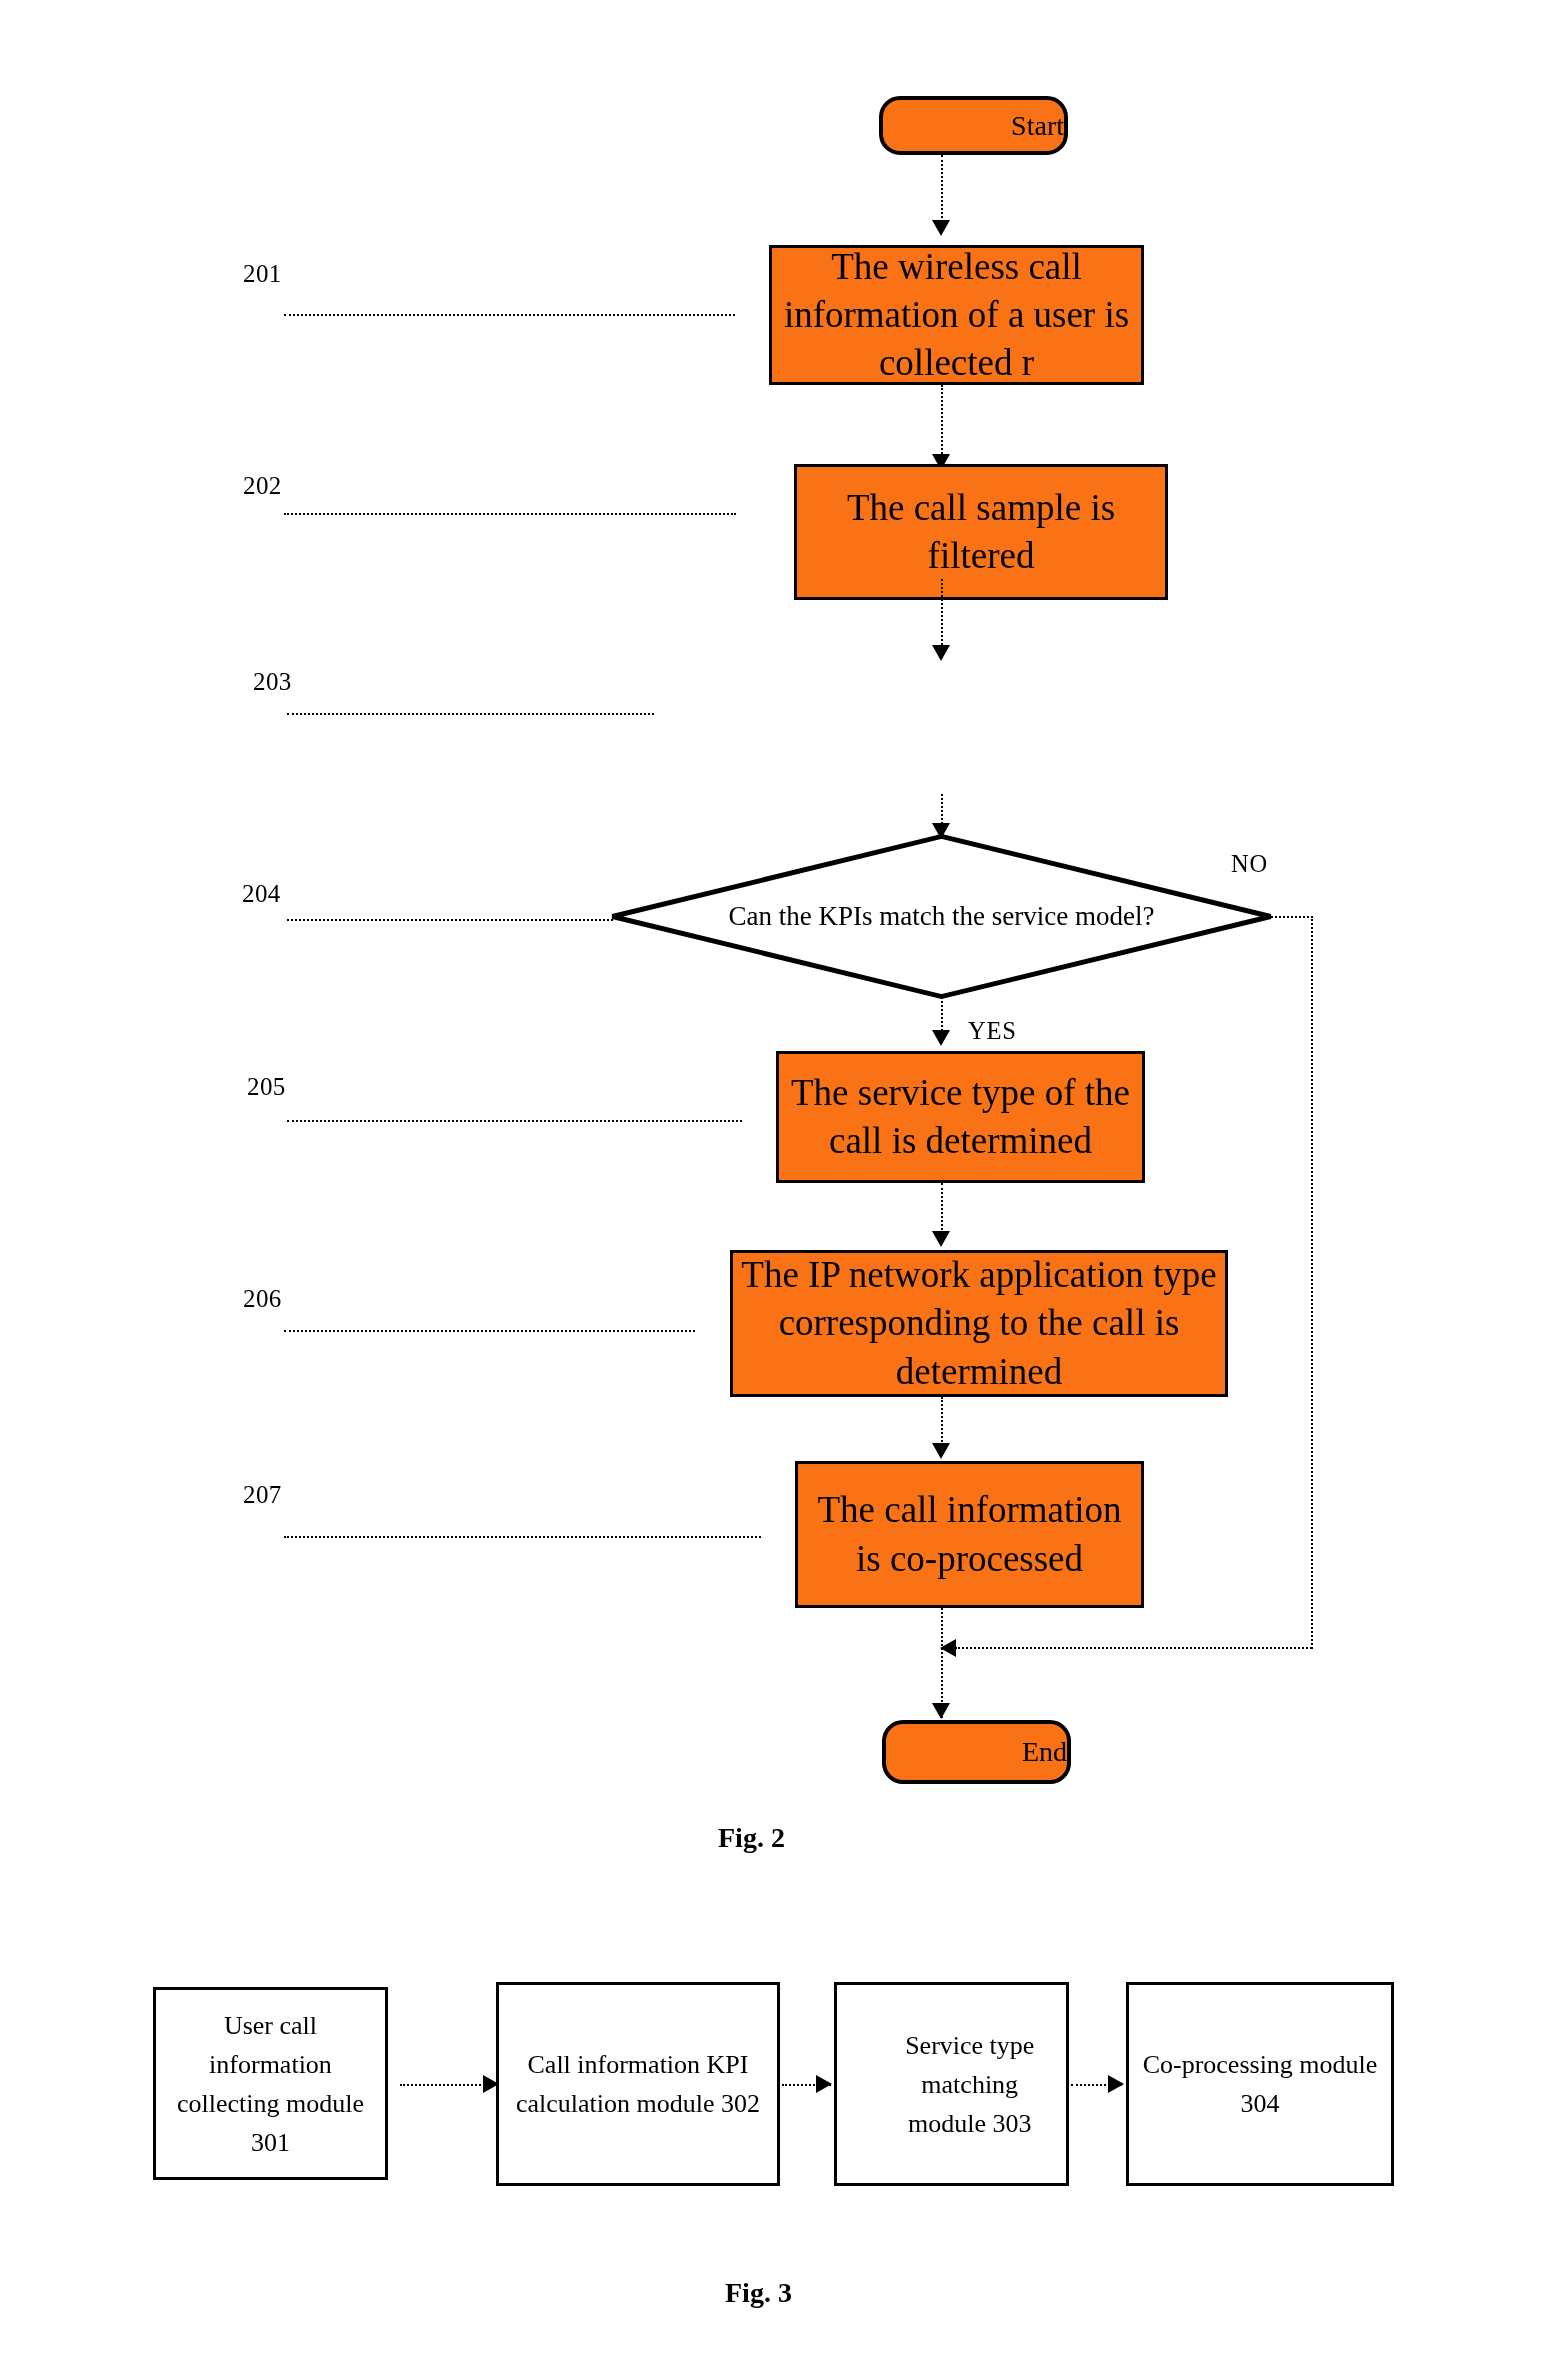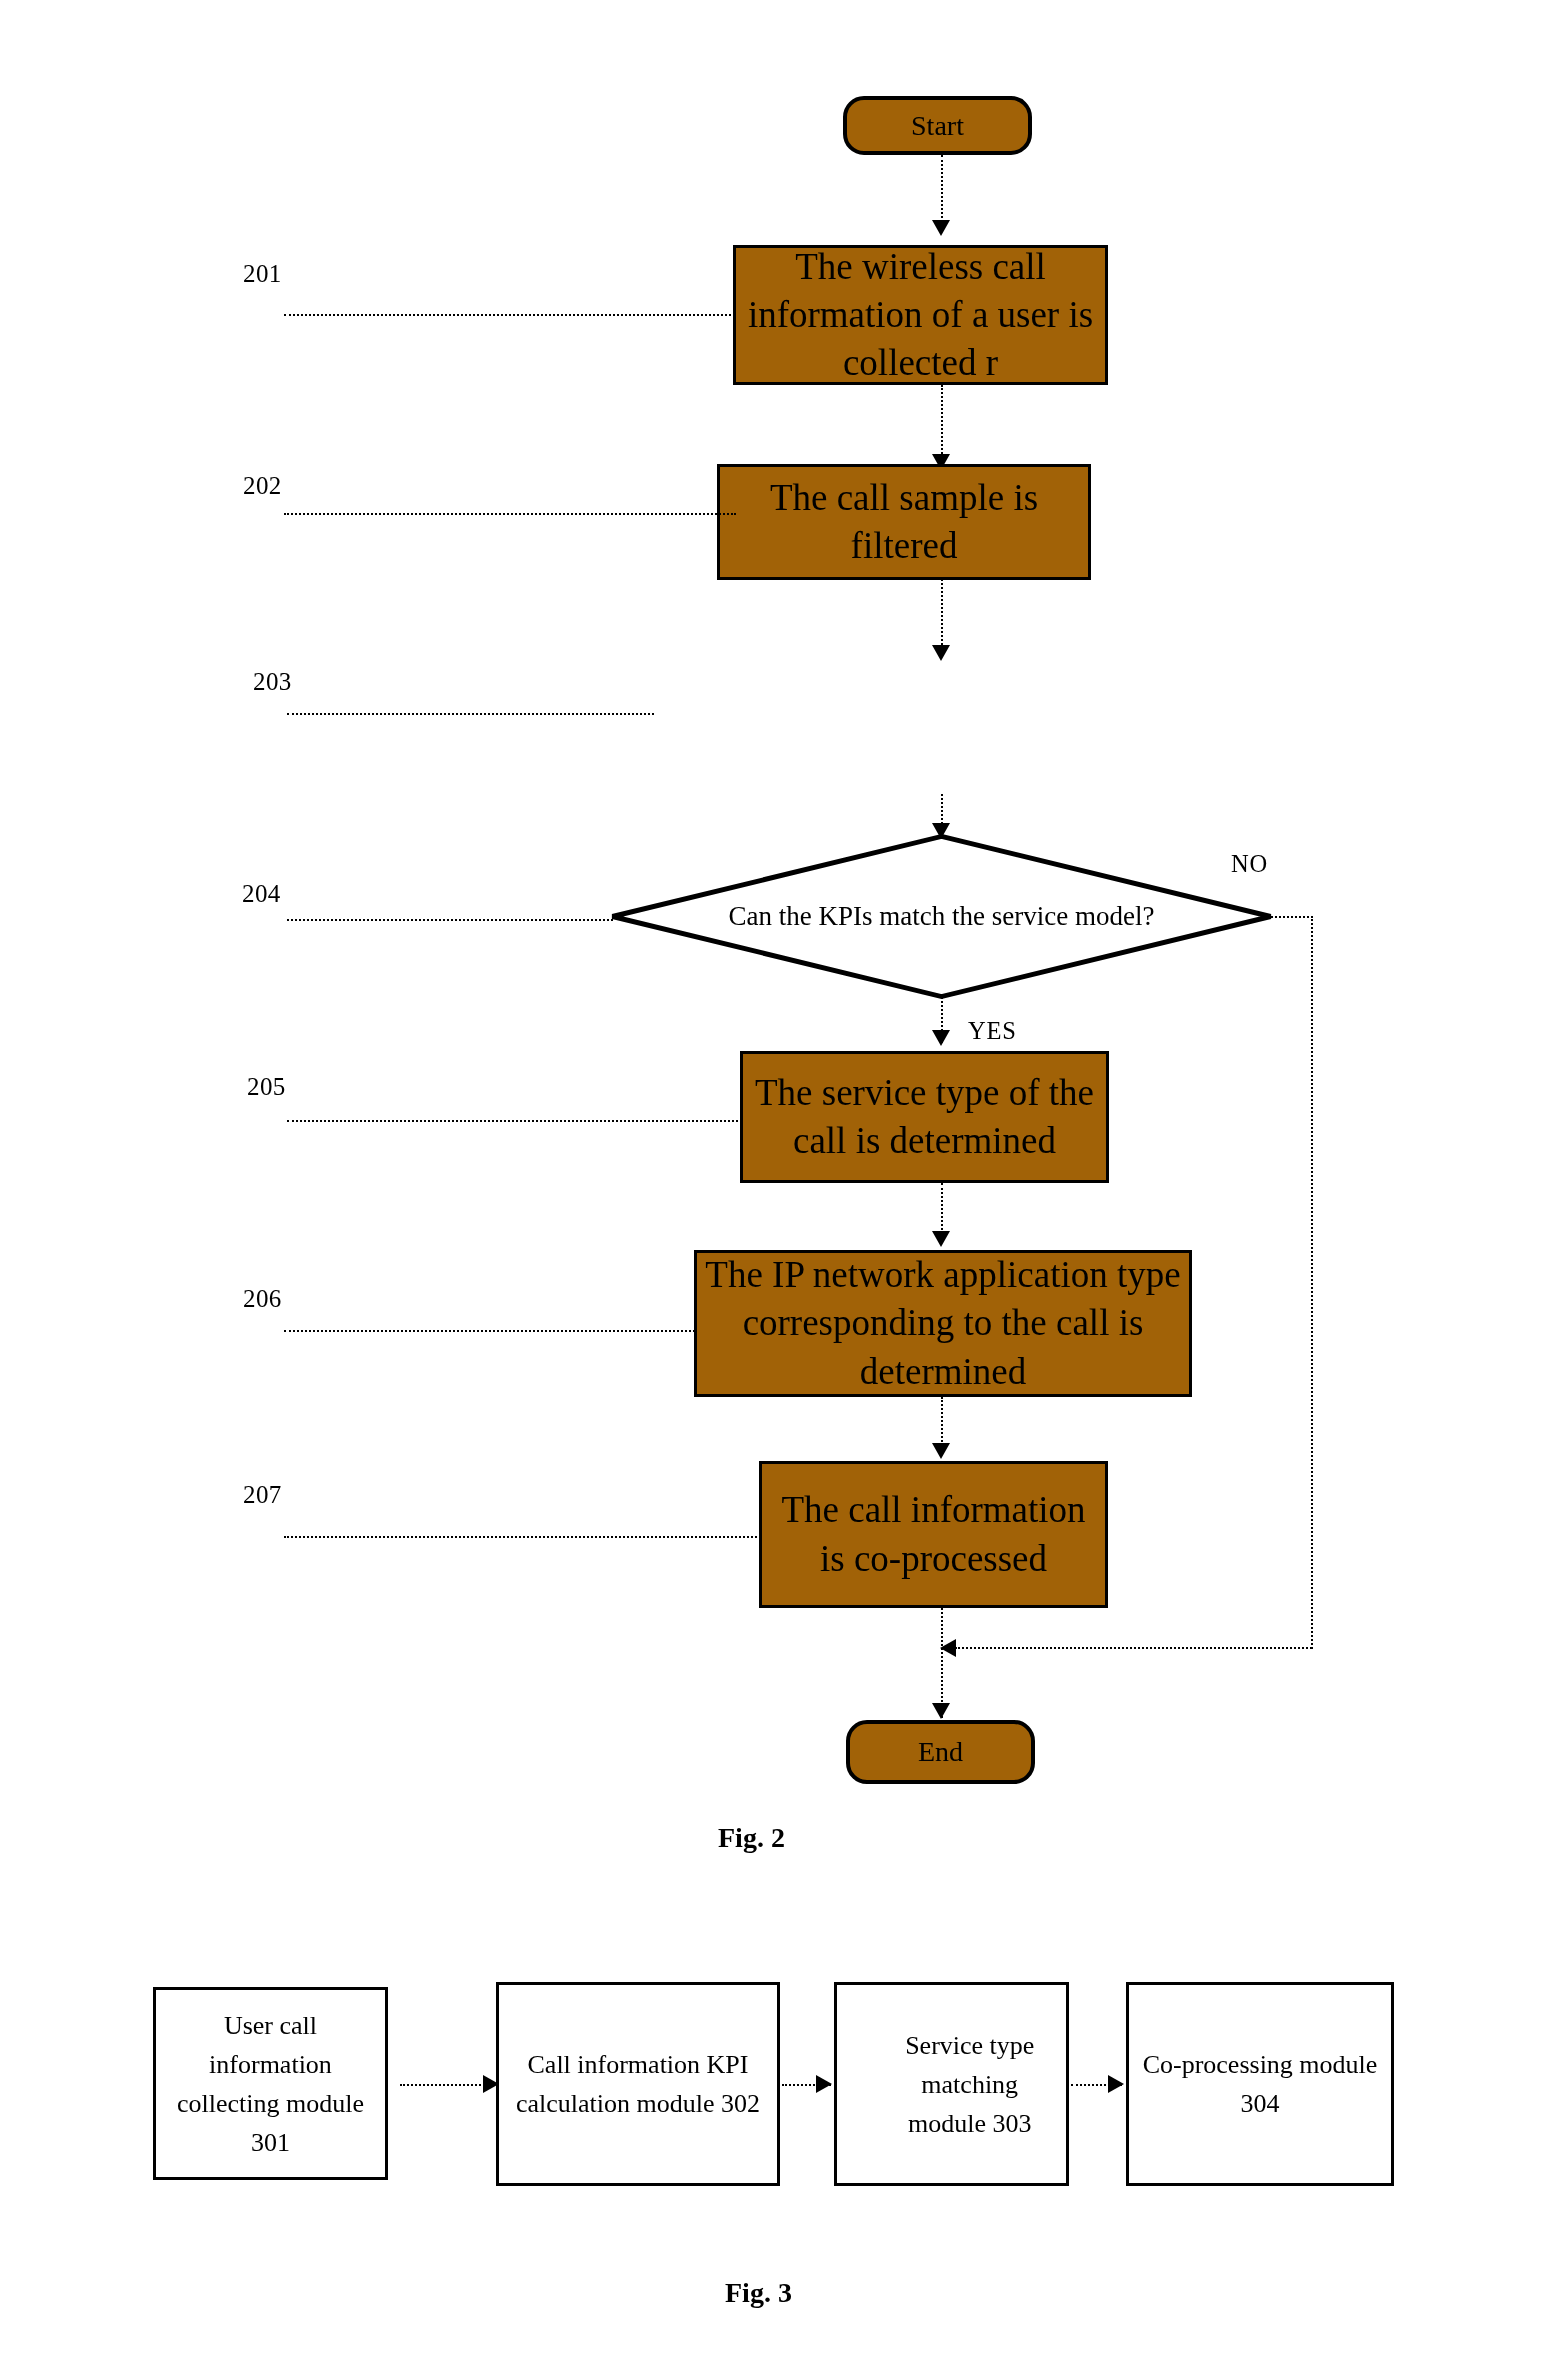--- a/index.html
+++ b/index.html
@@ -21,23 +21,24 @@
     left: 0; top: 0;
     width: 1543px;
     height: 2377px;
   }
 
   
   .node {
     position: absolute;
     display: flex;
     align-items: center;
-    justify-content: center;
+    justify-content: flex-end;
     text-align: center;
-    background: #a16207;
+    background: #f97316;
+    margin-left: 36px;
   }
 
   .proc {
     border: 3.3px solid #000;
     line-height: 1.30;
     font-size: 37px;
     padding: 3.3px 8.2px;
   }
 
   .terminal {
@@ -159,21 +160,21 @@
 
   <div class="node proc" style="left:733px; top:245px; width:375px; height:140px;">
     <span>The wireless call information of a user is collected r</span>
   </div>
   <div class="step-num" style="left:243px; top:260px;">201</div>
   <div class="leader" style="left:284px; top:314px; width:451px;"></div>
 
   <div class="vline" style="left:941px; top:385px; height:72px;"></div>
   <div class="arrow-down" style="left:932px; top:454px;"></div>
 
-  <div class="node proc" style="left:717px; top:464px; width:374px; height:116px;">
+  <div class="node proc" style="left:758px; top:464px; width:374px; height:136px;">
     <span>The call sample is filtered</span>
   </div>
   <div class="step-num" style="left:243px; top:472px;">202</div>
   <div class="leader" style="left:284px; top:513px; width:452px;"></div>
 
   <div class="vline" style="left:941px; top:579px; height:70px;"></div>
   <div class="arrow-down" style="left:932px; top:645px;"></div>
 
   <div class="step-num" style="left:253px; top:668px;">203</div>
   <div class="leader" style="left:287px; top:713px; width:367px;"></div>

